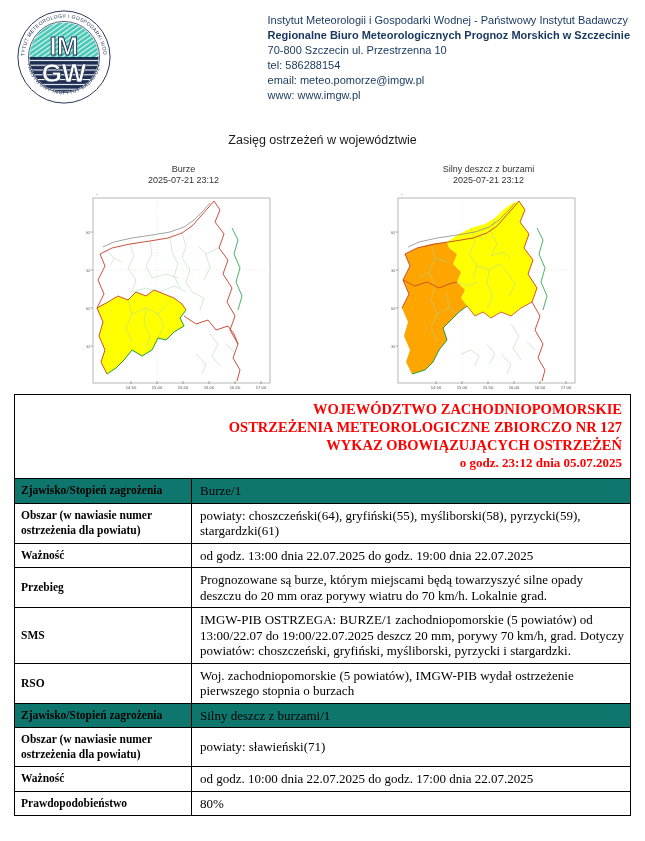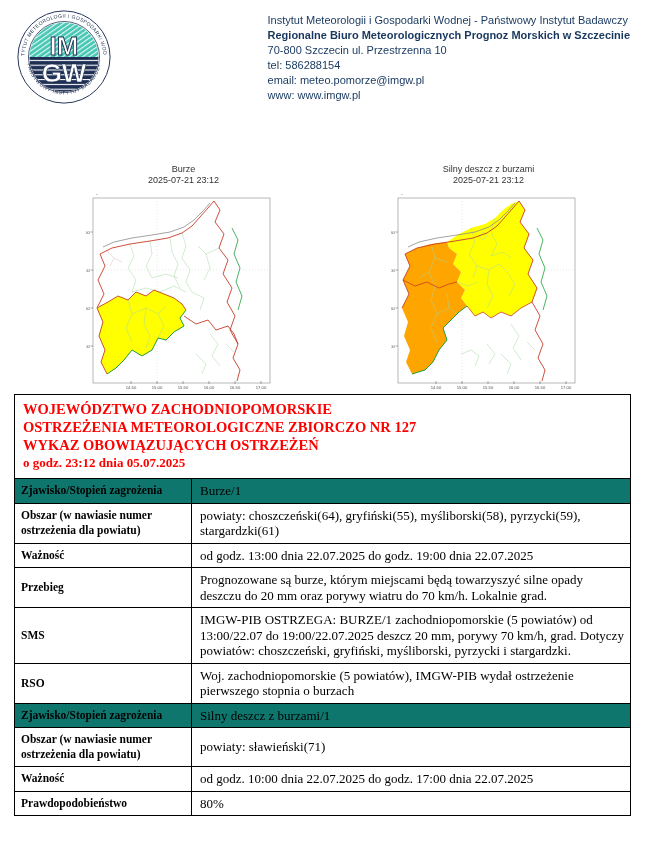--- a/index.html
+++ b/index.html
@@ -19,21 +19,21 @@
   .map-block.left{left:86px;}
   .map-block.right{left:391px;}
   .map-title{text-align:center;font-size:9px;line-height:11px;color:#333;height:30px;padding-top:4px;}
   .map-svg{display:block;}
 
   
   table.warnings{position:absolute;left:14px;top:394px;width:617px;
                  border-collapse:collapse;background:#fff;
                  font-family:"Liberation Serif",serif;}
   table.warnings td{border:1px solid #000;vertical-align:middle;}
-  td.ttl{padding:5px 8px 6px 8px;text-align:left;}
+  td.ttl{padding:5px 8px 6px 8px;text-align:right;}
   .ttl-line{color:#FF0000;font-weight:bold;font-size:14.5px;line-height:18px;}
   .ttl-line.small{font-size:13px;}
   td.lbl{width:166px;font-weight:bold;font-size:11.5px;line-height:15px;padding:4px 4px 4px 6px;}
   td.val{font-size:13px;line-height:15.5px;padding:4px 6px 4px 8px;}
   tr.hl td{background:#0f766e;}
 
   svg text{font-family:"Liberation Sans",sans-serif;}
 </style>
 </head>
 <body>
@@ -74,20 +74,21 @@
 
   <div class="letterhead">
     <div>Instytut Meteorologii i Gospodarki Wodnej - Państwowy Instytut Badawczy</div>
     <div class="bold">Regionalne Biuro Meteorologicznych Prognoz Morskich w Szczecinie</div>
     <div>70-800 Szczecin ul. Przestrzenna 10</div>
     <div>tel: 586288154</div>
     <div>email: meteo.pomorze@imgw.pl</div>
     <div>www: www.imgw.pl</div>
   </div>
 
+  <div class="section-title">Zasięg ostrzeżeń w województwie</div>
 
   <div class="map-block left">
     <div class="map-title">
       <div>Burze</div>
       <div>2025-07-21 23:12</div>
     </div>
     <svg class="map-svg" width="195" height="200" viewBox="0 0 195 200">
       <rect x="7" y="4" width="177" height="185" fill="#ffffff" stroke="#888" stroke-width="0.6"></rect>
       <text x="10" y="3.2" font-size="4.5" fill="#555">°</text>
 

